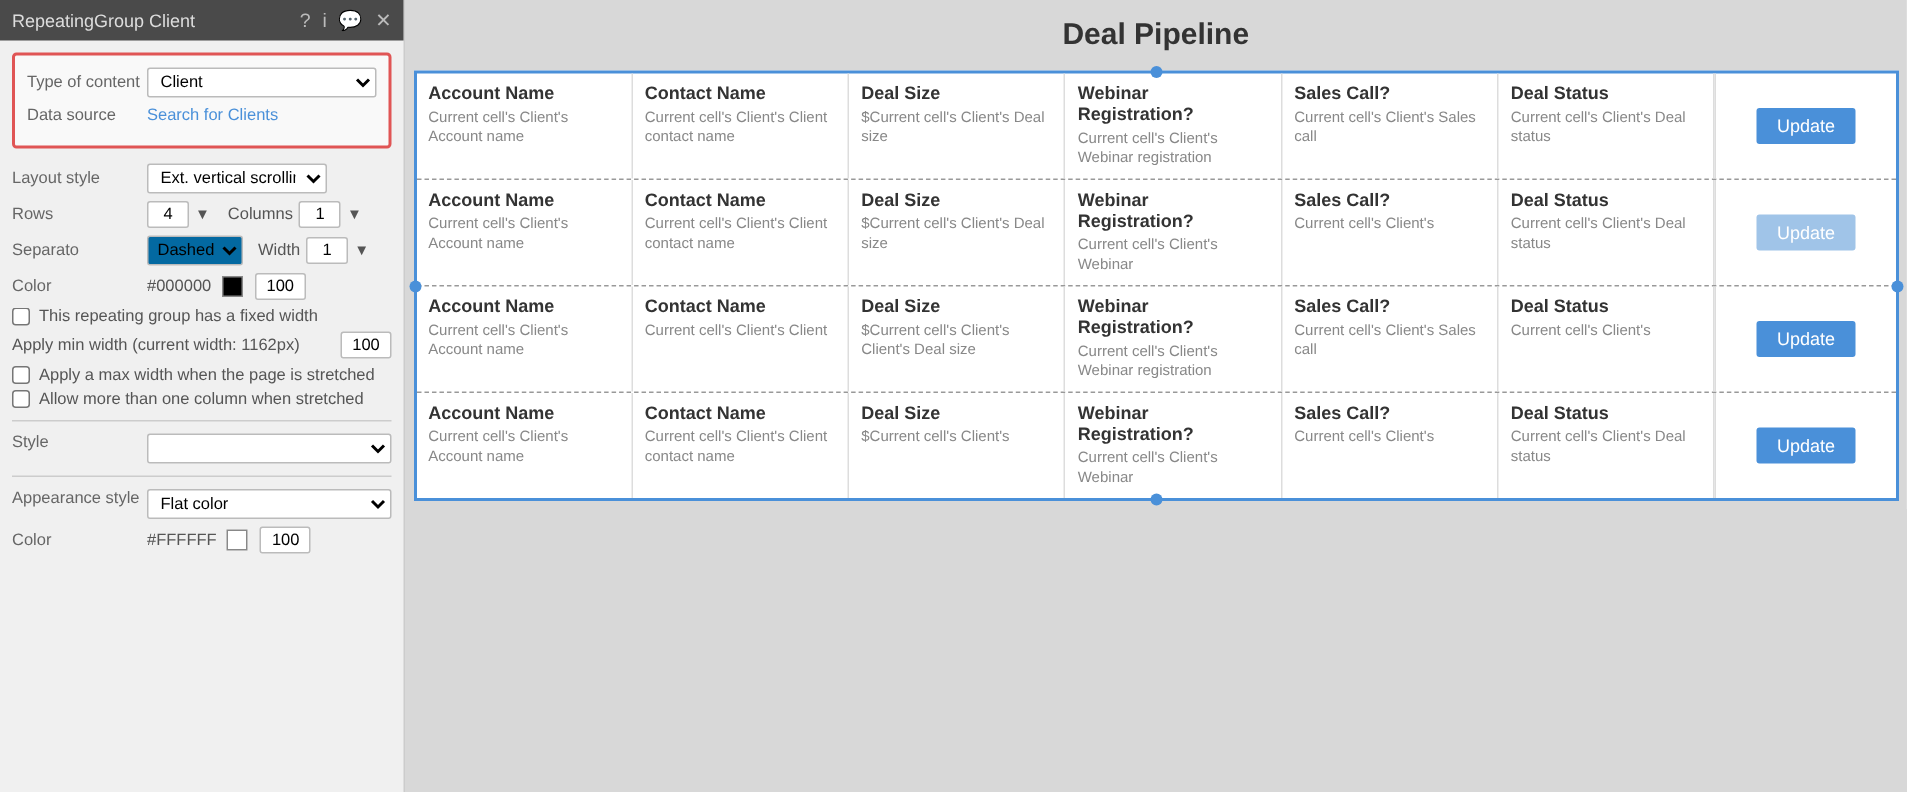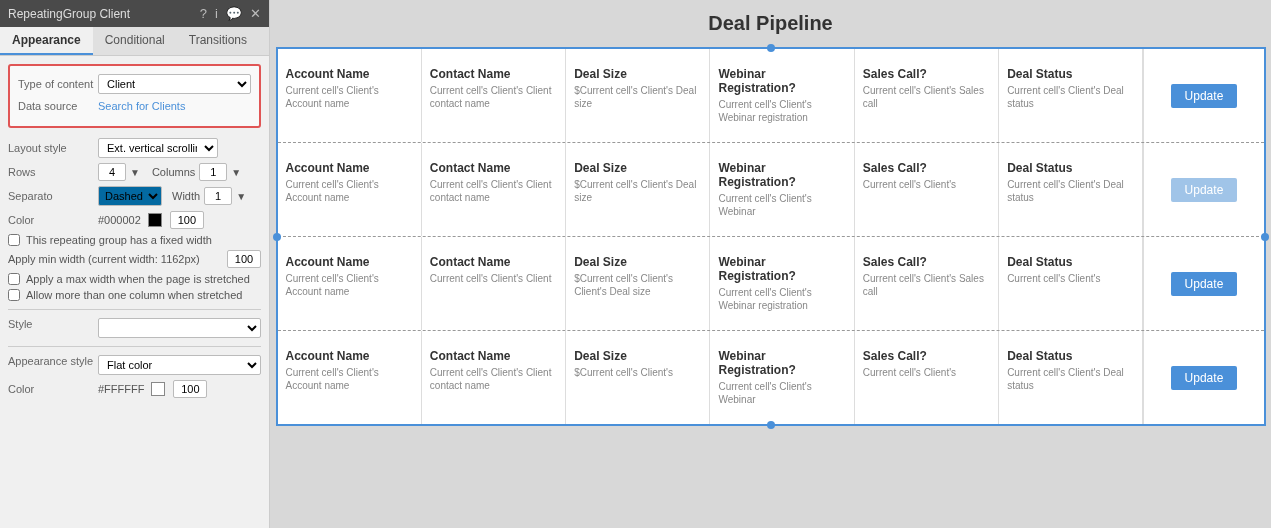--- a/index.html
+++ b/index.html
@@ -171,21 +171,21 @@
 
     .grid-row {
       display: flex;
       border-bottom: 1px dashed #999;
     }
     .grid-row:last-child { border-bottom: none; }
 
     .grid-cell {
       flex: 1;
       border-right: 1px solid #ddd;
-      padding: 18px 8px;
+      padding: 6px 8px;
       min-height: 70px;
     }
     .grid-cell:last-child { border-right: none; }
     .grid-cell.update-cell {
       flex: 0 0 120px;
       display: flex;
       align-items: center;
       justify-content: center;
     }
 
@@ -256,25 +256,20 @@
   <div class="title-bar">
     <span>RepeatingGroup Client</span>
     <div class="title-bar-icons">
       <span>?</span>
       <span>i</span>
       <span>💬</span>
       <span>✕</span>
     </div>
   </div>
 
-  <div class="tabs">
-    <div class="tab active">Appearance</div>
-    <div class="tab">Conditional</div>
-    <div class="tab">Transitions</div>
-  </div>
 
   <div class="panel-body">
 
     <div class="section-box">
       <div class="field-row">
         <span class="field-label">Type of content</span>
         <div class="field-value">
           <select>
             <option>Client</option>
           </select>
@@ -314,21 +309,21 @@
         </select>
         <span style="margin-left:6px;">Width</span>
         <input class="mini-input" value="1" style="width: 28px;">
         <span style="font-size:10px; cursor:pointer;">▼</span>
       </div>
     </div>
 
     <div class="prop-row">
       <span class="prop-label">Color</span>
       <div class="prop-controls">
-        <span>#000002</span>
+        <span>#000000</span>
         <span class="color-swatch" style="background:#000000;"></span>
         <input class="mini-input" value="100" style="width: 34px; margin-left: 4px;">
       </div>
     </div>
 
     <div class="checkbox-row">
       <input type="checkbox" style="">
       <span>This repeating group has a fixed width</span>
     </div>
     <div class="prop-row">

